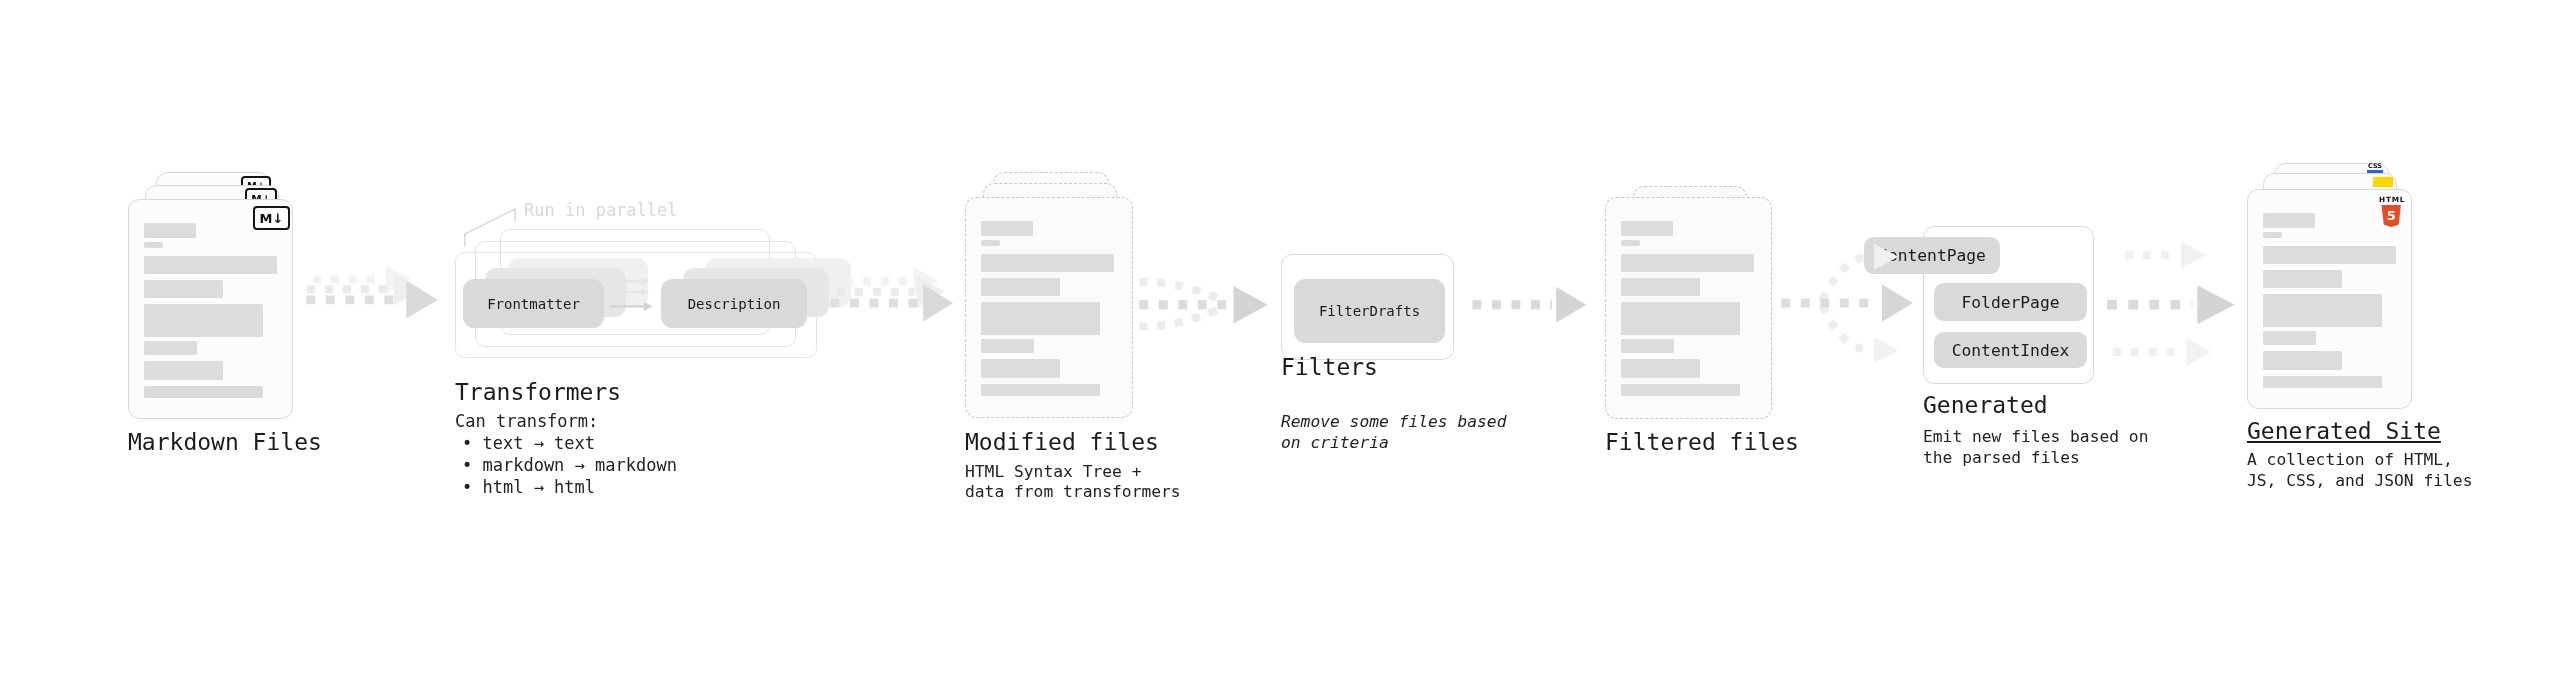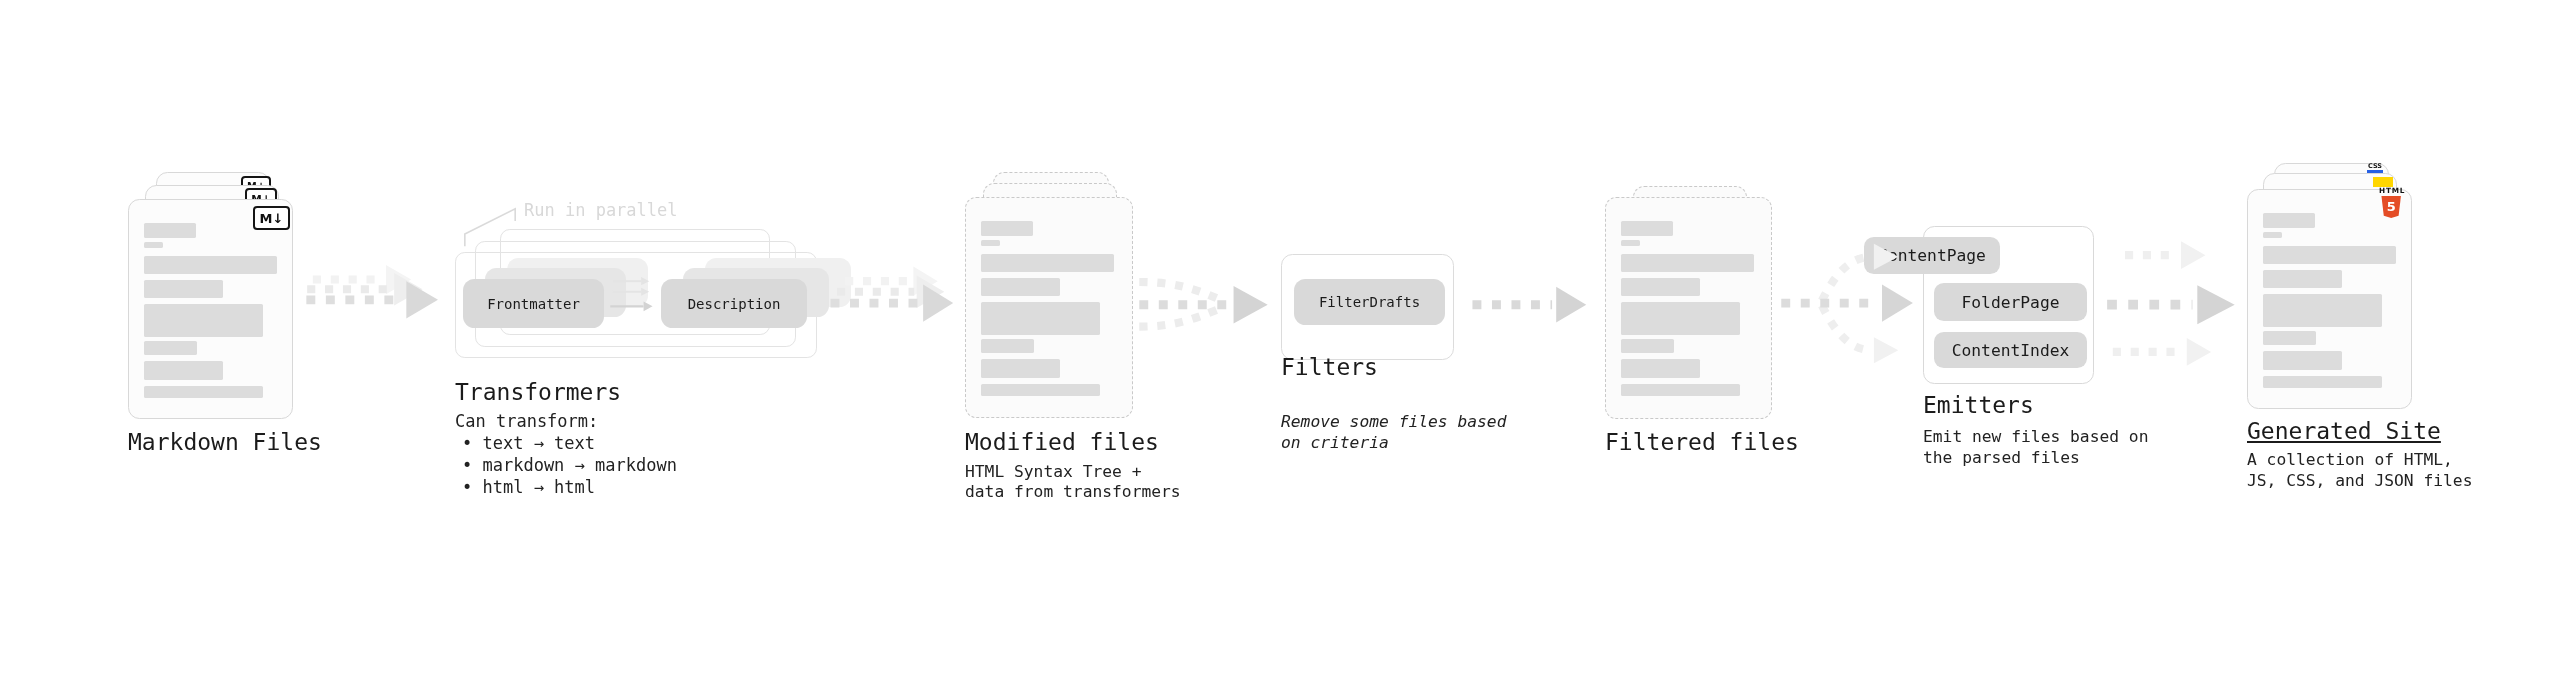--- a/index.html
+++ b/index.html
@@ -121,21 +121,21 @@
     </div>
     <div class="stage-title" style="left:965px;top:429px;">Modified files</div>
     <div class="stage-desc tight" style="left:965px;top:462px;">
       <div>HTML Syntax Tree +</div>
       <div>data from transformers</div>
     </div>
   </div>
 
   <div>
     <div class="frame solidbg" style="left:1281px;top:254px;width:173px;height:106px;"></div>
-    <div class="pill" style="left:1294px;top:279px;width:151px;height:46px;">FilterDrafts</div>
+    <div class="pill" style="left:1294px;top:279px;width:151px;height:64px;">FilterDrafts</div>
     <div class="stage-title" style="left:1281px;top:354px;">Filters</div>
     <div class="stage-desc" style="left:1281px;top:411px;font-style:italic;">
       <div>Remove some files based</div>
       <div>on criteria</div>
     </div>
   </div>
 
   <div>
     <div class="card dashed" style="left:1633px;top:186px;width:114px;height:98px;"></div>
     <div class="card dashed" style="left:1605px;top:197px;width:167px;height:222px;">
@@ -151,21 +151,21 @@
       </div>
     </div>
     <div class="stage-title" style="left:1605px;top:429px;">Filtered files</div>
   </div>
 
   <div>
     <div class="frame solidbg" style="left:1923px;top:226px;width:171px;height:158px;border-color:#d9d9d9;"></div>
     <div class="pill small" style="left:1864px;top:237px;width:136px;height:37px;">ContentPage</div>
     <div class="pill small" style="left:1934px;top:283px;width:153px;height:38px;">FolderPage</div>
     <div class="pill small" style="left:1934px;top:332px;width:153px;height:36px;">ContentIndex</div>
-    <div class="stage-title" style="left:1923px;top:392px;">Emitters</div>
+    <div class="stage-title" style="left:1923px;top:392px;">Generated</div>
     <div class="stage-desc" style="left:1923px;top:426px;">
       <div>Emit new files based on</div>
       <div>the parsed files</div>
     </div>
   </div>
 
   <div>
     <div class="card" style="left:2274px;top:163px;width:115px;height:98px;"></div>
     <div class="css-badge" style="left:2366px;top:163px;">
       <div class="css-txt">CSS</div>
@@ -178,21 +178,21 @@
         <div class="bar b1"></div>
         <div class="bar b2"></div>
         <div class="bar b3"></div>
         <div class="bar b4"></div>
         <div class="bar b5"></div>
         <div class="bar b6"></div>
         <div class="bar b7"></div>
         <div class="bar b8"></div>
       </div>
     </div>
-    <div class="html5-badge" style="left:2379px;top:187px;">
+    <div class="html5-badge" style="left:2379px;top:196px;">
       <div class="html5-txt">HTML</div>
       <div class="html5-shield" style="background:#e44d26;">
         <span>5</span>
       </div>
     </div>
     <div class="stage-title" style="left:2247px;top:418px;text-decoration:underline;">Generated Site</div>
     <div class="stage-desc" style="left:2247px;top:449px;">
       <div>A collection of HTML,</div>
       <div>JS, CSS, and JSON files</div>
     </div>

